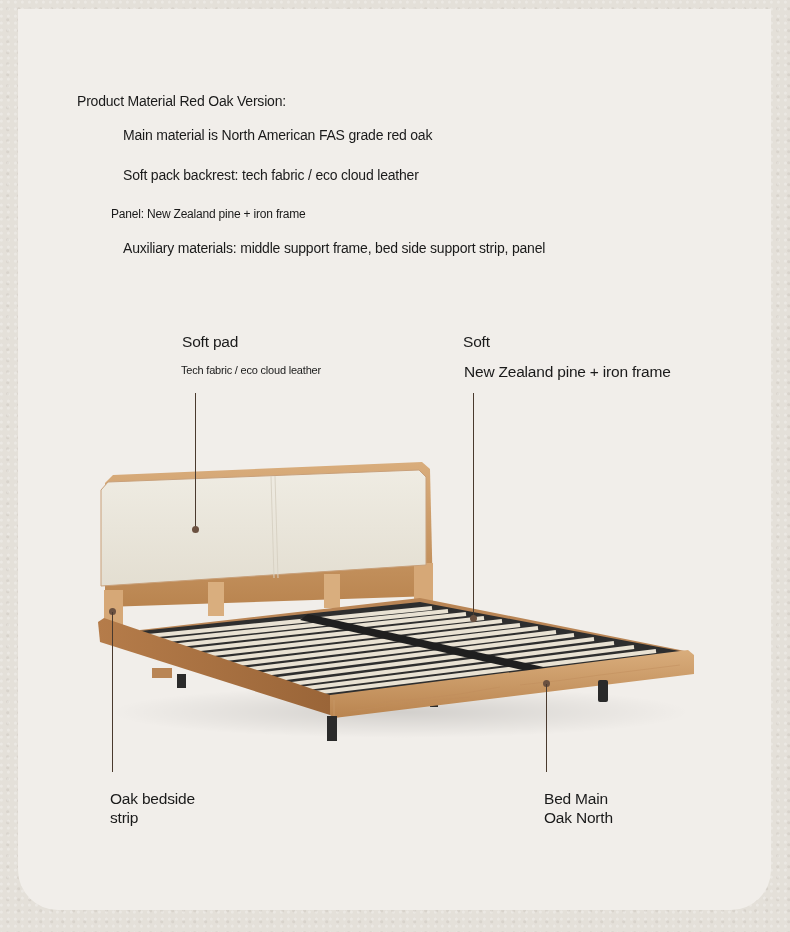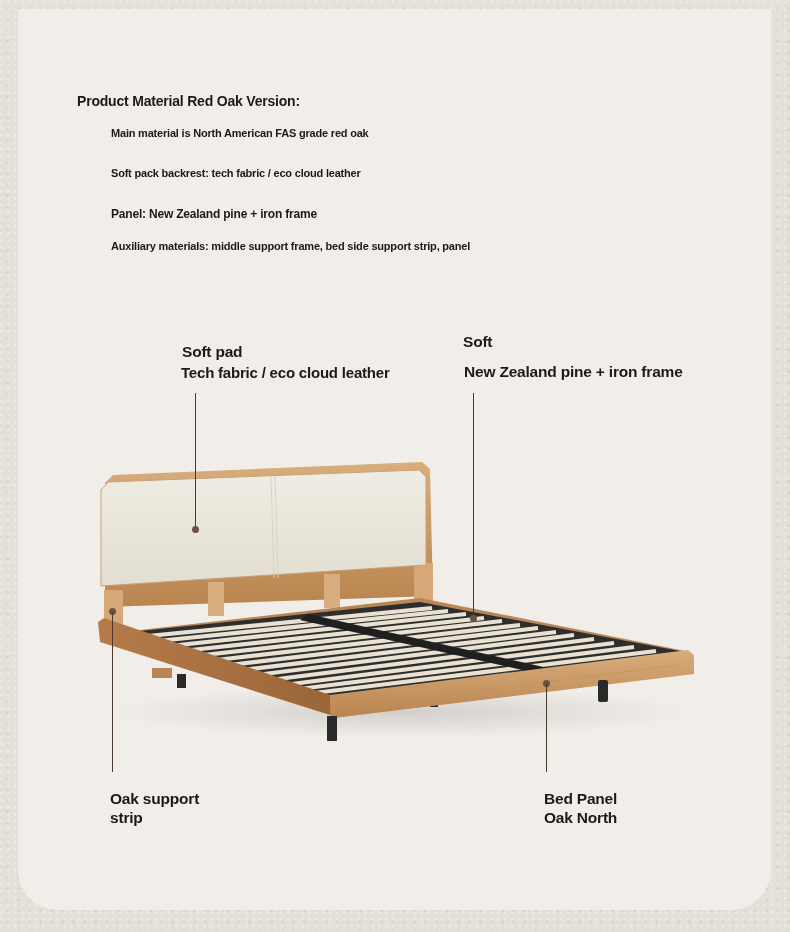--- a/index.html
+++ b/index.html
@@ -11,26 +11,26 @@
       radial-gradient(circle at 70% 80%, rgba(160,150,140,0.18) 0 1px, transparent 2px);
     background-size: 7px 7px, 11px 11px;
     font-family: "Liberation Sans", "DejaVu Sans", sans-serif;
     color:#1a1a1a;
   }
   .card {
     position:absolute; left:18px; top:9px; width:753px; height:901px;
     background:#f1eeea;
     border-radius: 0 0 40px 40px;
   }
-  .txt { position:absolute; white-space:nowrap; font-weight:bold; letter-spacing:-0.2px;padding-left:21px; }
+  .txt { position:absolute; white-space:nowrap; font-weight:normal; letter-spacing:-0.2px;padding-left:21px; }
   .t-head { left:56px; top:93px; font-size:14px; }
-  .t-main { left:90px; font-size:11px; }
+  .t-main { left:102px; font-size:14px; }
   .t-small { left:90px; font-size:12px; }
   .lbl { font-size:15.5px; }
-  .sub { font-size:15px; }
+  .sub { font-size:11px; }
   .leader {
     position:absolute; width:1.3px; background:#4a3a2e;
   }
   .dot {
     position:absolute; width:7px; height:7px; border-radius:50%; background:#6b5140;
   }
   svg.bed { position:absolute; left:0; top:0; }
 </style>
 </head>
 <body>
@@ -110,31 +110,31 @@
     <path d="M520 685 q40 -4 80 -10 q40 -5 80 -10"></path>
     <path d="M350 711 q60 -10 120 -14"></path>
   </g>
 
   <rect x="152" y="668" width="20" height="10" fill="#b98555"></rect>
   <rect x="177" y="674" width="9" height="14" fill="#2a2a2a"></rect>
   <rect x="327" y="716" width="10" height="25" fill="#2a2a2a"></rect>
   <rect x="598" y="680" width="10" height="22" rx="2" fill="#2a2a2a"></rect>
 </svg>
 
-<div class="txt lbl" style="left:161px; top:343px">Soft pad</div>
+<div class="txt lbl" style="left:161px; top:333px">Soft pad</div>
 <div class="txt sub" style="left:160px; top:364px">Tech fabric / eco cloud leather</div>
 <div class="leader" style="left:195px; top:393px; height:136px"></div>
 <div class="dot" style="left:192px; top:526px"></div>
 
 <div class="txt lbl" style="left:442px; top:333px">Soft</div>
 <div class="txt lbl" style="left:443px; top:363px">New Zealand pine + iron frame</div>
 <div class="leader" style="left:473px; top:393px; height:225px"></div>
 <div class="dot" style="left:470px; top:615px"></div>
 
 <div class="dot" style="left:109px; top:608px"></div>
 <div class="leader" style="left:112px; top:612px; height:160px"></div>
-<div class="txt lbl" style="left:89px; top:790px">Oak support</div>
+<div class="txt lbl" style="left:89px; top:790px">Oak bedside</div>
 <div class="txt lbl" style="left:89px; top:809px">strip</div>
 
 <div class="dot" style="left:543px; top:680px"></div>
 <div class="leader" style="left:546px; top:684px; height:88px"></div>
-<div class="txt lbl" style="left:523px; top:790px">Bed Panel</div>
+<div class="txt lbl" style="left:523px; top:790px">Bed Main</div>
 <div class="txt lbl" style="left:523px; top:809px">Oak North</div>
 
 </body></html>

